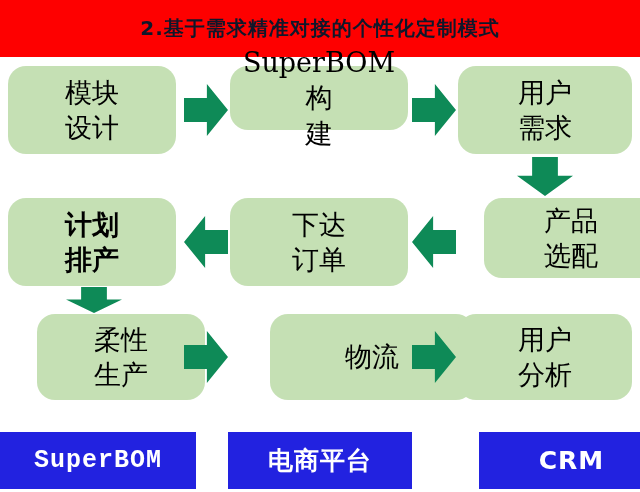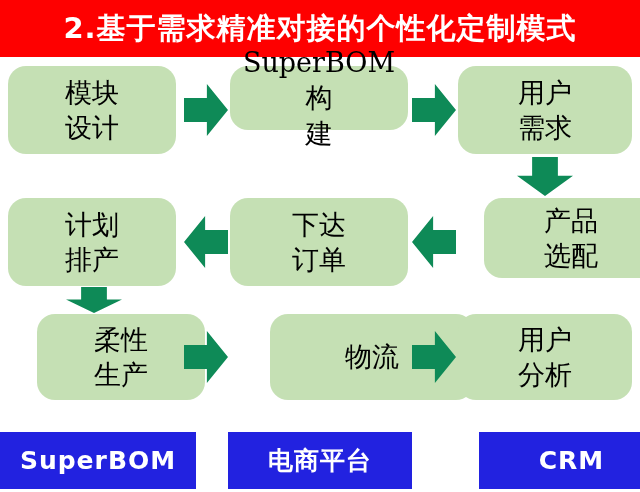--- a/index.html
+++ b/index.html
@@ -15,22 +15,22 @@
   .banner {
     position: absolute;
     left: 0; top: 0;
     width: 640px; height: 57px;
     background: #fe0000;
     display: flex;
     align-items: center;
     justify-content: center;
   }
   .banner .title {
-    color: #ffffff;
-    font-size: 29px;
+    color: #0f172a;
+    font-size: 20px;
     font-weight: bold;
     letter-spacing: 1px;
     white-space: nowrap;
   }
   .box {
     position: absolute;
     background: #c5e0b4;
     border-radius: 18px;
     display: flex;
     flex-direction: column;
@@ -66,41 +66,41 @@
     justify-content: center;
     font-weight: bold;
     font-size: 25px;
     letter-spacing: 1px;
   }
 
   
   #b-r1c1 { left: 8px;   top: 66px;  width: 168px; height: 88px; }
   #b-r1c2 { left: 230px; top: 66px;  width: 178px; height: 64px; }
   #b-r1c3 { left: 458px; top: 66px;  width: 174px; height: 88px; }
-  #b-r2c1 { left: 8px;   top: 198px; width: 168px; height: 88px; }
+  #b-r2c1 { left: 8px;   top: 198px; width: 168px; height: 88px; font-weight: bold; }
   #b-r2c2 { left: 230px; top: 198px; width: 178px; height: 88px; }
   #b-r2c3 { left: 458px; top: 198px; width: 174px; height: 80px; margin-left: 26px; }
   #b-r3c1 { left: 8px;   top: 314px; width: 168px; height: 86px; margin-left: 29px; }
   #b-r3c2 { left: 230px; top: 314px; width: 204px; height: 86px; margin-left: 40px; }
   #b-r3c3 { left: 458px; top: 314px; width: 174px; height: 86px; }
 
   
   #a-r1-1 { left: 184px; top: 84px;  width: 44px; height: 52px; }
   #a-r1-2 { left: 412px; top: 84px;  width: 44px; height: 52px; }
   #a-r2-1 { left: 184px; top: 216px; width: 44px; height: 52px; }
   #a-r2-2 { left: 412px; top: 216px; width: 44px; height: 52px; }
   #a-r3-1 { left: 184px; top: 331px; width: 44px; height: 52px; }
   #a-r3-2 { left: 412px; top: 331px; width: 44px; height: 52px; }
 
   
   #a-down-right { left: 517px; top: 157px; width: 56px; height: 39px; }
   #a-down-left  { left: 66px;  top: 287px; width: 56px; height: 26px; }
 
   
-  #bottom-1 { left: 0px;   width: 196px; }
+  #bottom-1 { left: 0px;   width: 196px; font-family: Liberation Mono, monospace; }
   #bottom-2 { left: 228px; width: 184px; }
   #bottom-3 { left: 479px; width: 185px; }
 </style>
 </head>
 <body>
 
 <div class="banner">
   <div class="title">2.基于需求精准对接的个性化定制模式</div>
 </div>
 

